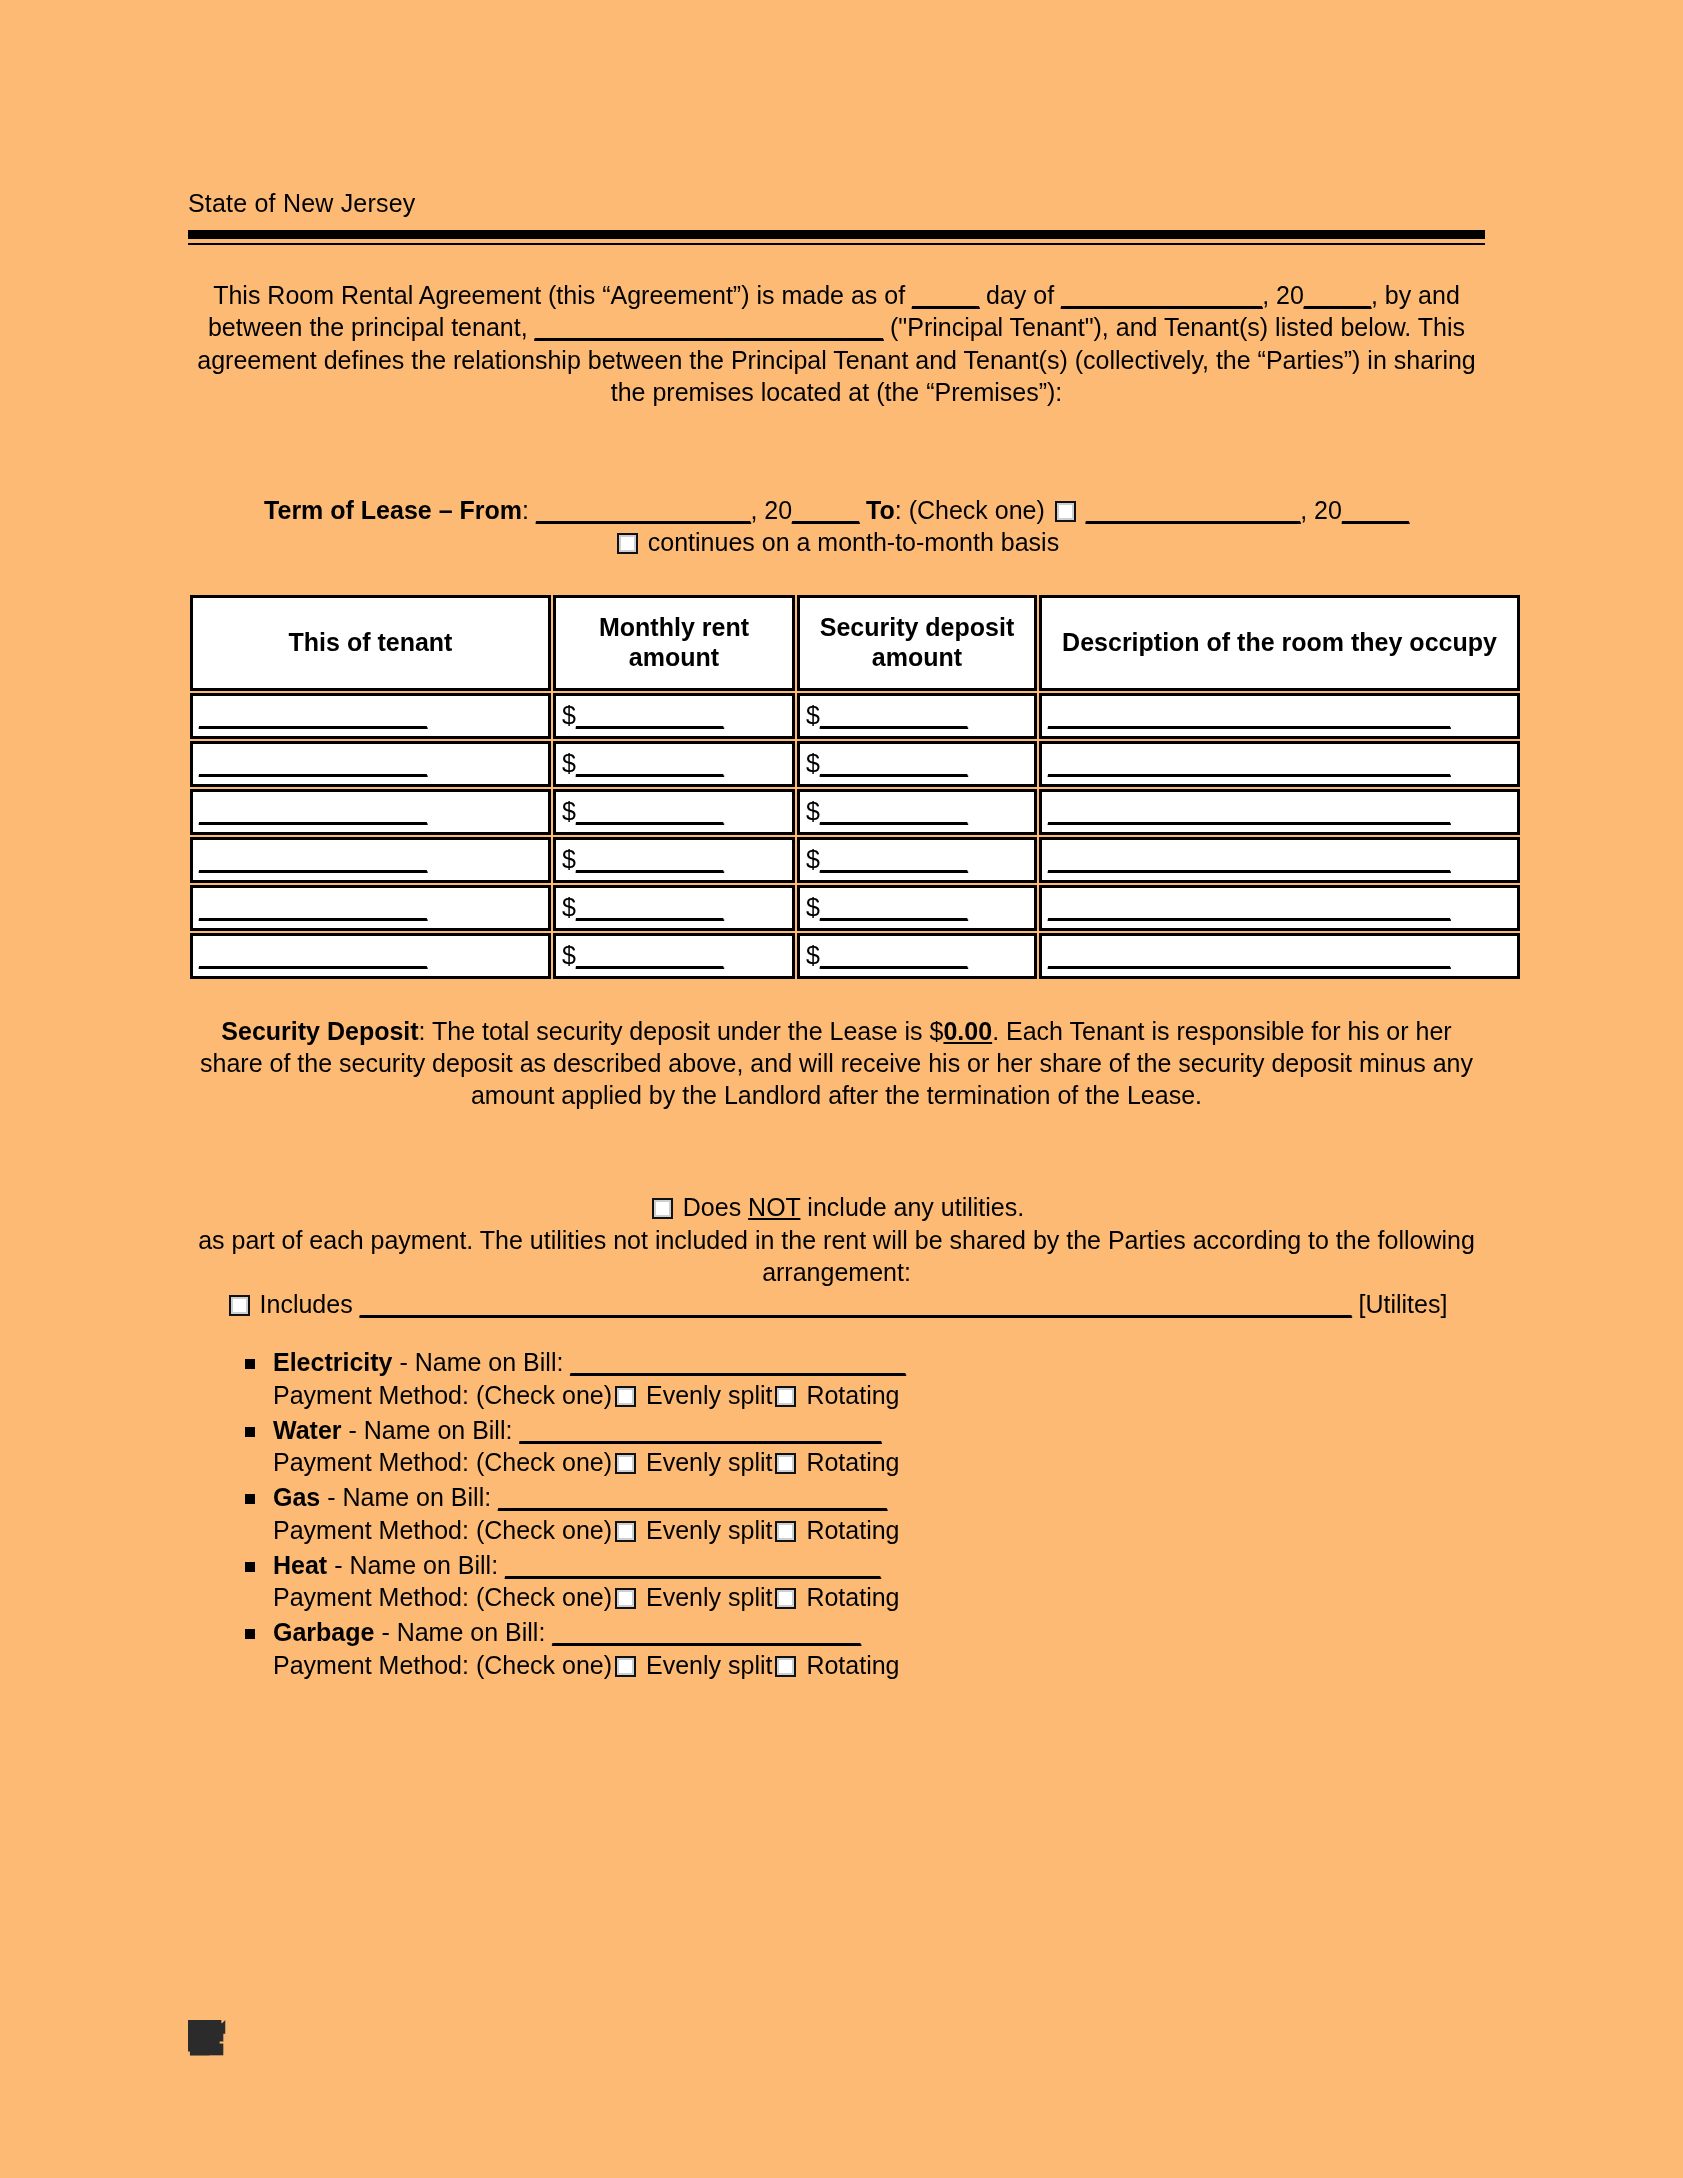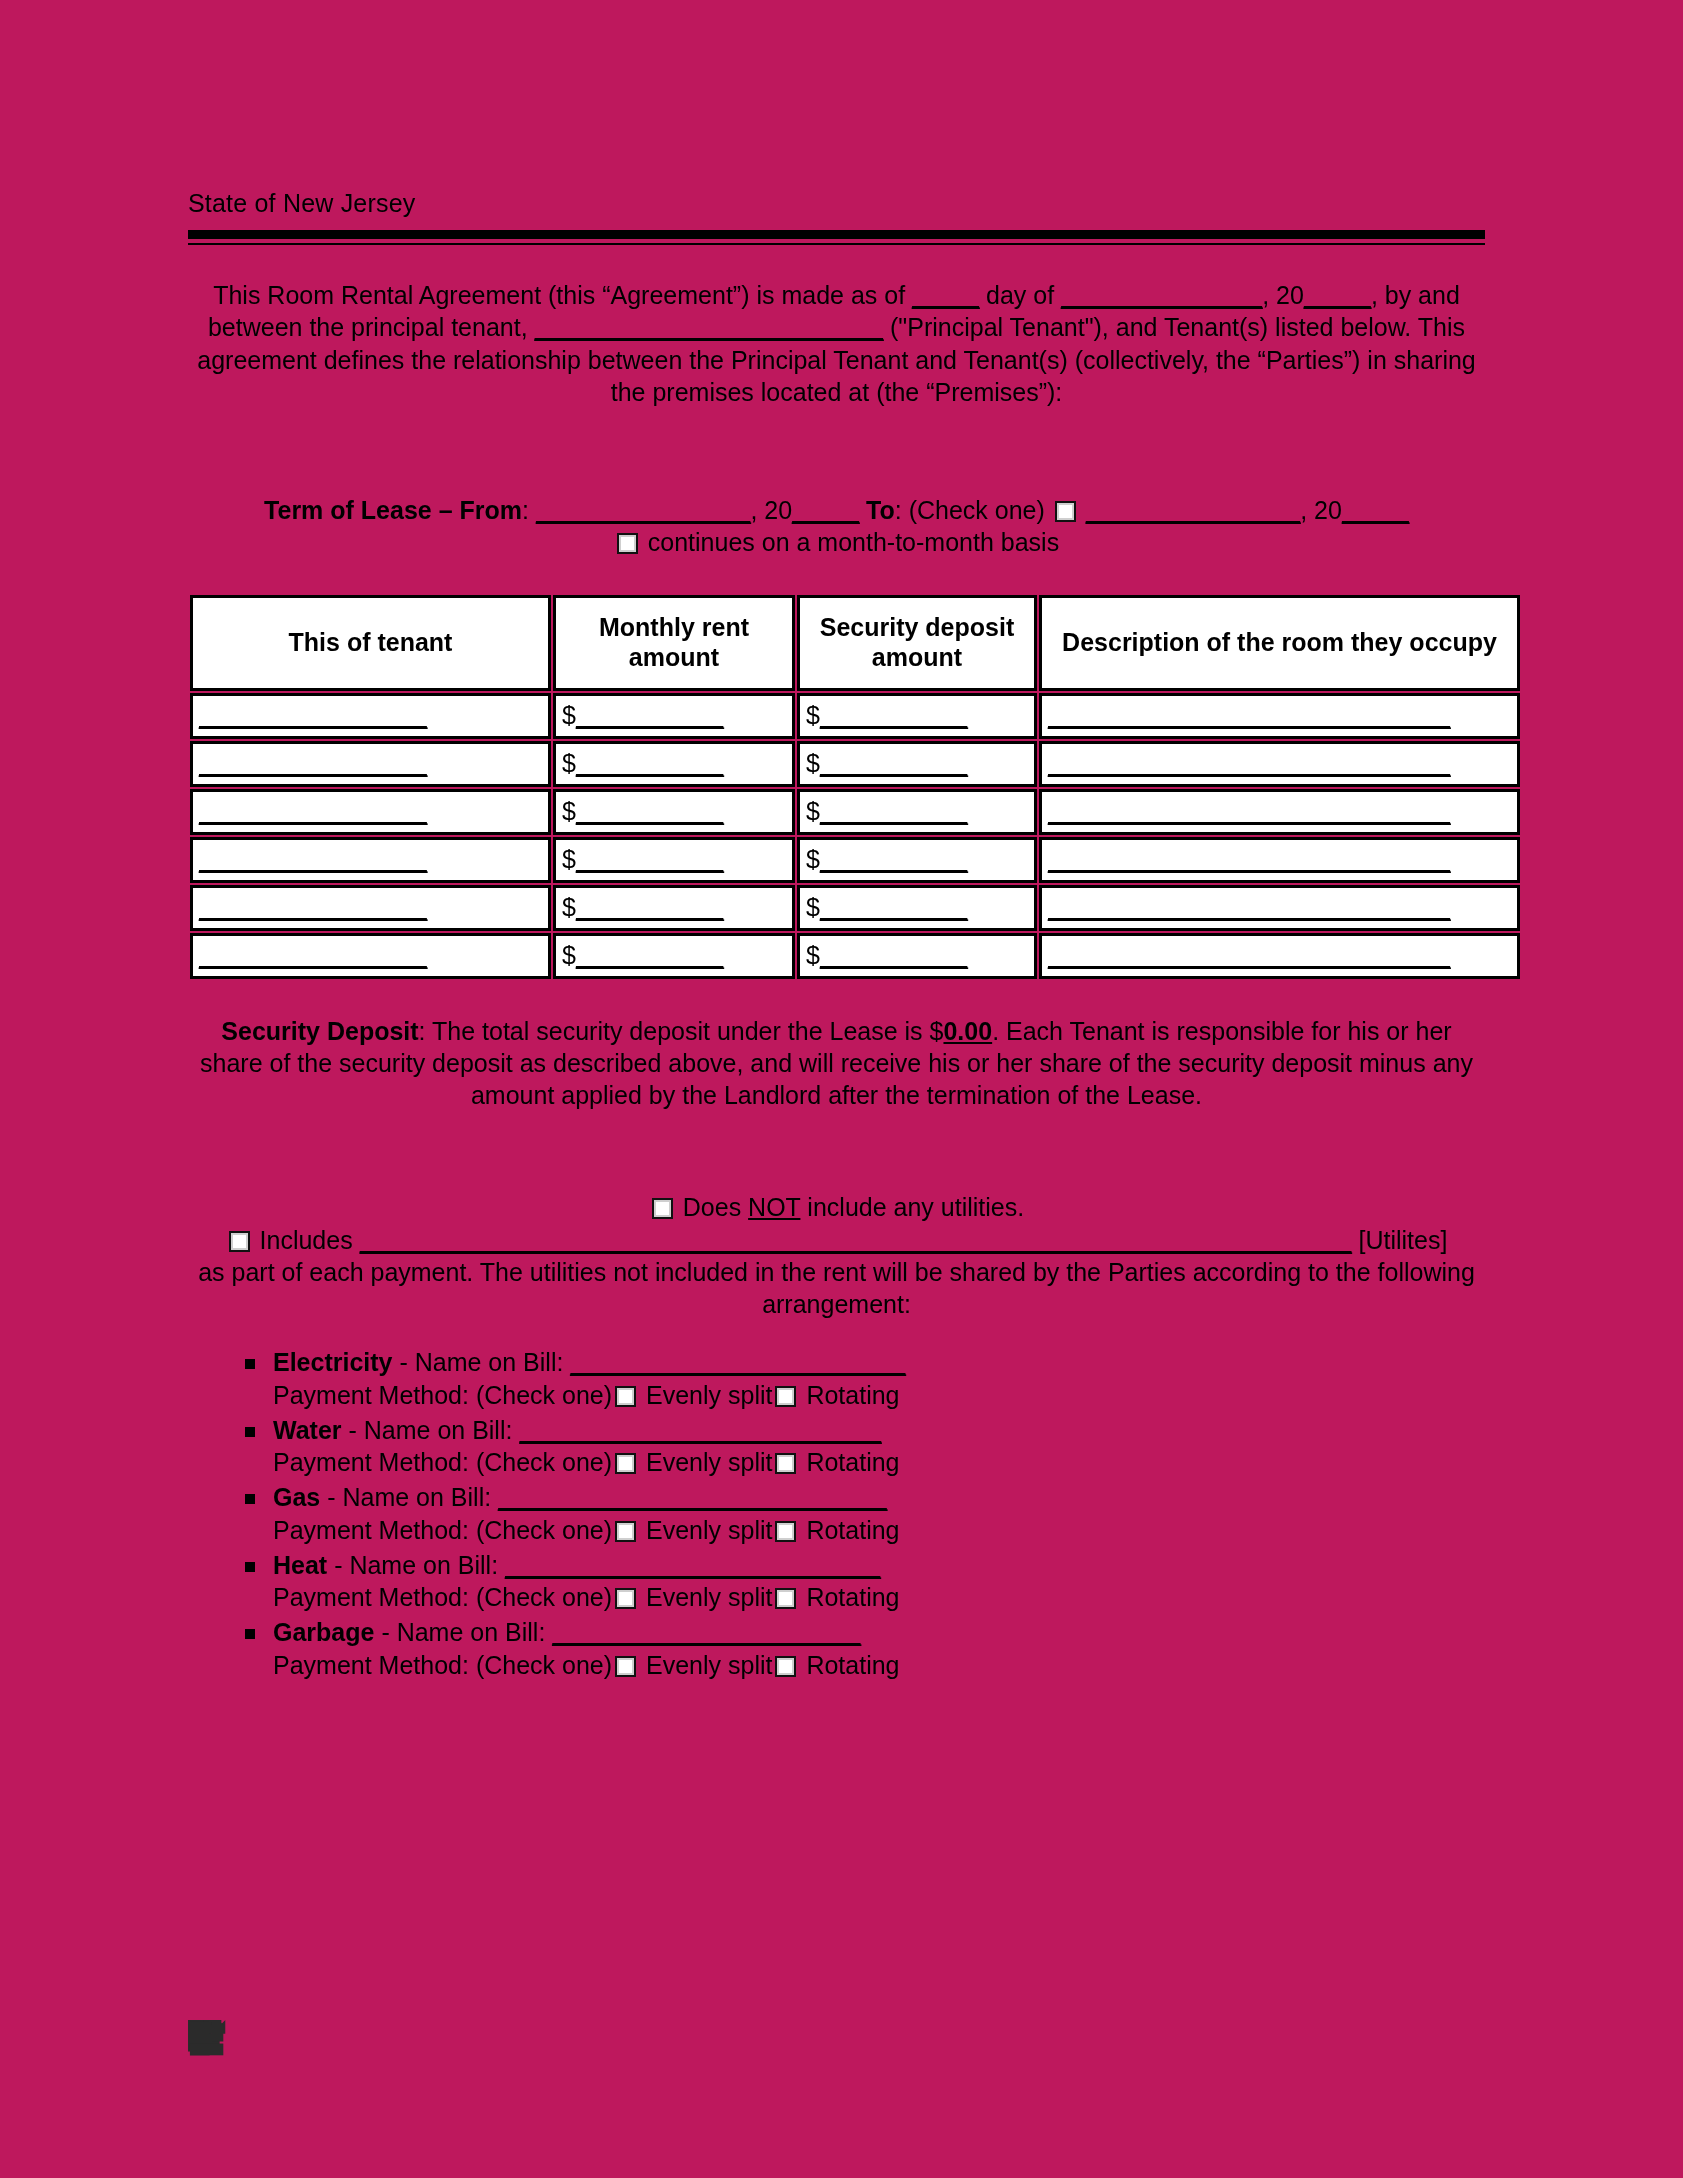--- a/index.html
+++ b/index.html
@@ -4,21 +4,21 @@
 <style>
   html, body {
     margin: 0;
     padding: 0;
     background: #ffffff;
   }
   .page {
     position: relative;
     width: 1683px;
     height: 2178px;
-    background: #be185d;
+    background: #fdba74;
     font-family: "Liberation Sans", sans-serif;
     color: #000000;
     box-sizing: border-box;
   }
   .content {
     position: absolute;
     left: 188px;
     top: 188px;
     width: 1297px;
   }
@@ -283,23 +283,23 @@
 
     <p class="para"><b>Security Deposit</b><span>: The total security deposit under the Lease is $</span><b class="u">0.00</b><span>. Each Tenant is responsible for his or her share of the security deposit as described above, and will receive his or her share of the security deposit minus any amount applied by the Landlord after the termination of the Lease.</span></p>
 
     <div class="gap-xl"></div>
 
 
     <div class="gap-lg"></div>
 
     <p class="para"><span class="cbx"></span> <span>Does </span><span class="u">NOT</span><span> include any utilities.</span></p>
 
+    <p class="para">as part of each payment. The utilities not included in the rent will be shared by the Parties according to the following arrangement:</p>
+
     <p class="para"><span class="cbx"></span> <span>Includes</span> <span class="blank">__________________________________________________________________________</span> <span>[Utilites]</span></p>
-
-    <p class="para">as part of each payment. The utilities not included in the rent will be shared by the Parties according to the following arrangement:</p>
 
     <div class="gap-md"></div>
 
     <ul class="util-list">
         <li><span class="sq"></span><b>Electricity</b><span> - Name on Bill: </span><span class="blank">_________________________</span><span class="util-line2"><span>Payment Method: (Check one)</span><span class="cbx"></span><span> Evenly split</span><span class="cbx"></span><span> Rotating</span></span></li>
         <li><span class="sq"></span><b>Water</b><span> - Name on Bill: </span><span class="blank">___________________________</span><span class="util-line2"><span>Payment Method: (Check one)</span><span class="cbx"></span><span> Evenly split</span><span class="cbx"></span><span> Rotating</span></span></li>
         <li><span class="sq"></span><b>Gas</b><span> - Name on Bill: </span><span class="blank">_____________________________</span><span class="util-line2"><span>Payment Method: (Check one)</span><span class="cbx"></span><span> Evenly split</span><span class="cbx"></span><span> Rotating</span></span></li>
         <li><span class="sq"></span><b>Heat</b><span> - Name on Bill: </span><span class="blank">____________________________</span><span class="util-line2"><span>Payment Method: (Check one)</span><span class="cbx"></span><span> Evenly split</span><span class="cbx"></span><span> Rotating</span></span></li>
         <li><span class="sq"></span><b>Garbage</b><span> - Name on Bill: </span><span class="blank">_______________________</span><span class="util-line2"><span>Payment Method: (Check one)</span><span class="cbx"></span><span> Evenly split</span><span class="cbx"></span><span> Rotating</span></span></li>
       </ul>

